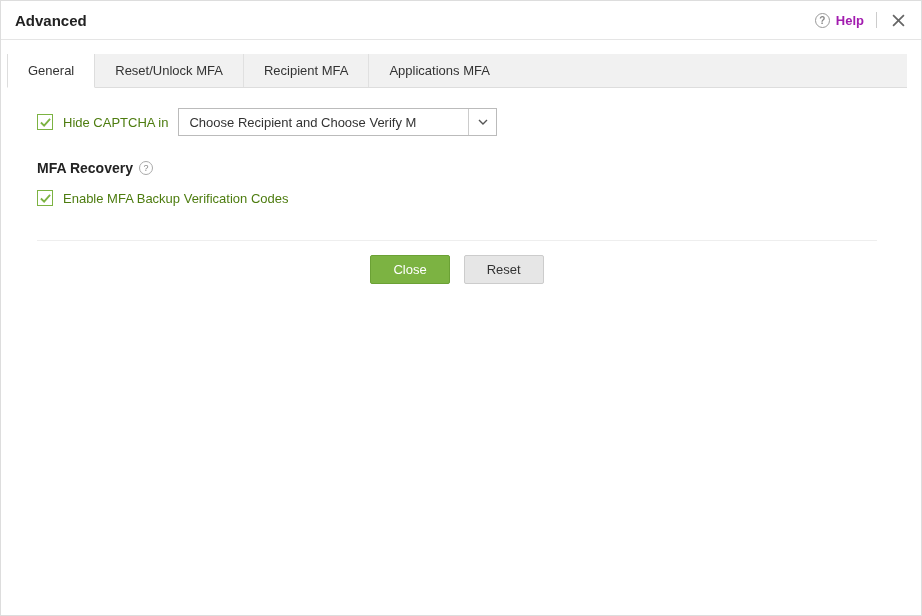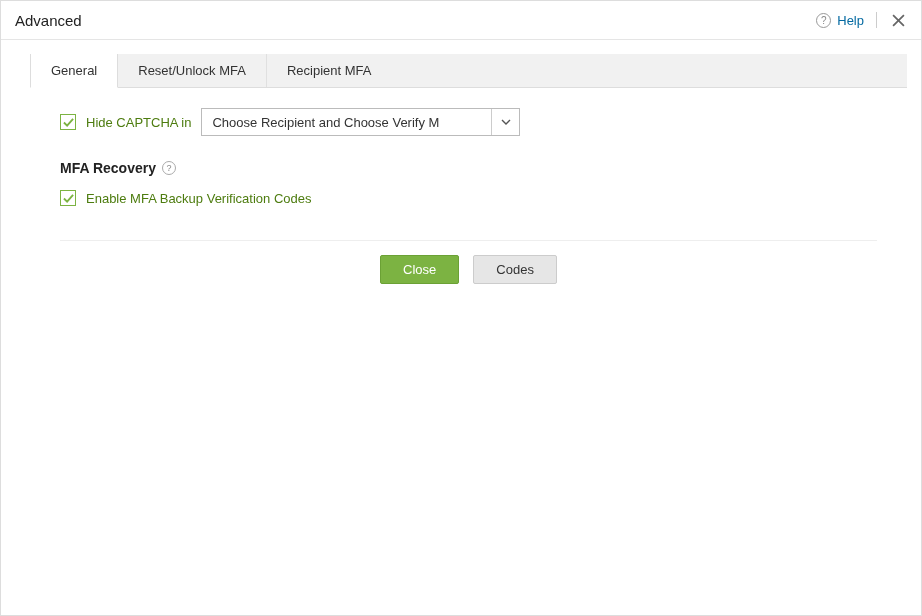--- a/index.html
+++ b/index.html
@@ -21,32 +21,33 @@
       display: flex;
       flex-direction: column;
       border: 1px solid #ddd;
     }
     .titlebar {
       display: flex;
       align-items: center;
       justify-content: space-between;
       padding: 10px 14px;
       border-bottom: 1px solid #e5e5e5;
+      font-weight: bold;
     }
     .titlebar-title {
       font-size: 15px;
       color: #222;
     }
     .titlebar-right {
       display: flex;
       align-items: center;
       gap: 6px;
     }
     .help-link {
-      color: #0369a1;
+      color: #a21caf;
       font-size: 13px;
       cursor: pointer;
       display: flex;
       align-items: center;
       gap: 4px;
     }
     .help-icon {
       display: inline-flex;
       align-items: center;
       justify-content: center;
@@ -70,21 +71,21 @@
       align-items: center;
       justify-content: center;
       width: 18px;
       height: 18px;
     }
     .close-icon svg {
       width: 13px;
       height: 13px;
     }
     .tabs-wrapper {
-      padding: 14px 14px 0 29px;
+      padding: 14px 14px 0 6px;
       background: #fff;
     }
     .tabs {
       display: flex;
       border-bottom: 1px solid #ddd;
       background: #f1f1f1;
     }
     .tab {
       padding: 9px 20px;
       font-size: 13px;
@@ -238,20 +239,21 @@
           </svg>
       </span>
     </div>
   </div>
 
   <div class="tabs-wrapper">
     <div class="tabs">
       <div class="tab active">General</div>
       <div class="tab">Reset/Unlock MFA</div>
       <div class="tab">Recipient MFA</div>
+      <div class="tab">Applications MFA</div>
     </div>
 
     <div class="content">
       <div class="section-block">
         <div class="form-row">
           <span class="checkbox">
             <svg viewBox="0 0 12 12">
                 <path d="M1 6 L4.5 9.5 L11 2" stroke="#7cb342" stroke-width="2" fill="none"></path>
               </svg>
           </span>
@@ -279,16 +281,16 @@
               </svg>
           </span>
           <span class="checkbox-label">Enable MFA Backup Verification Codes</span>
         </div>
       </div>
     </div>
 
     <div class="footer-sep"></div>
     <div class="footer">
       <button class="btn btn-primary">Close</button>
-      <button class="btn btn-secondary">Codes</button>
+      <button class="btn btn-secondary">Reset</button>
     </div>
   </div>
 </div>
 
 </body></html>

